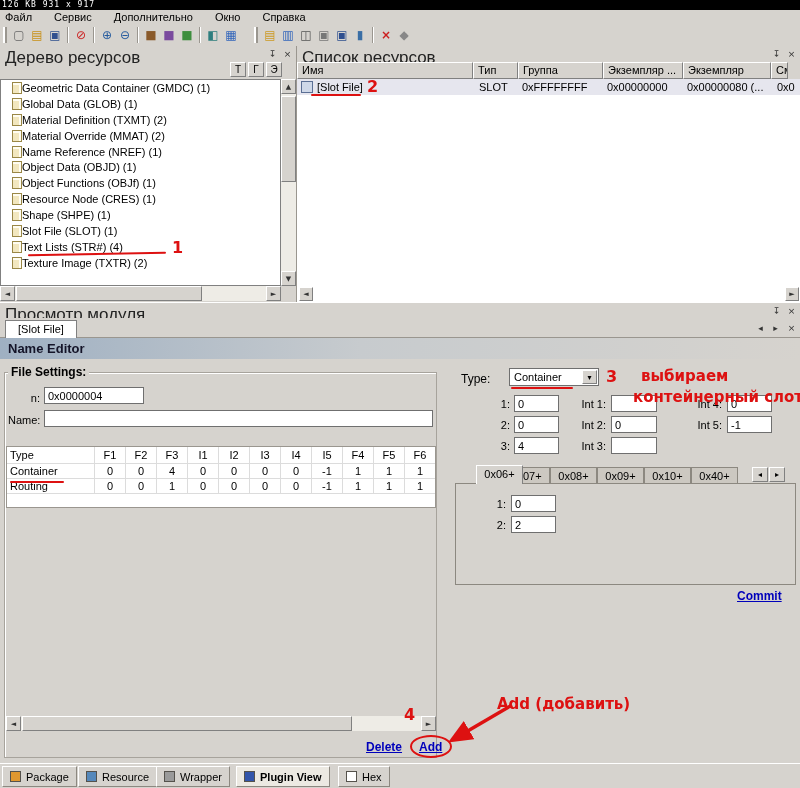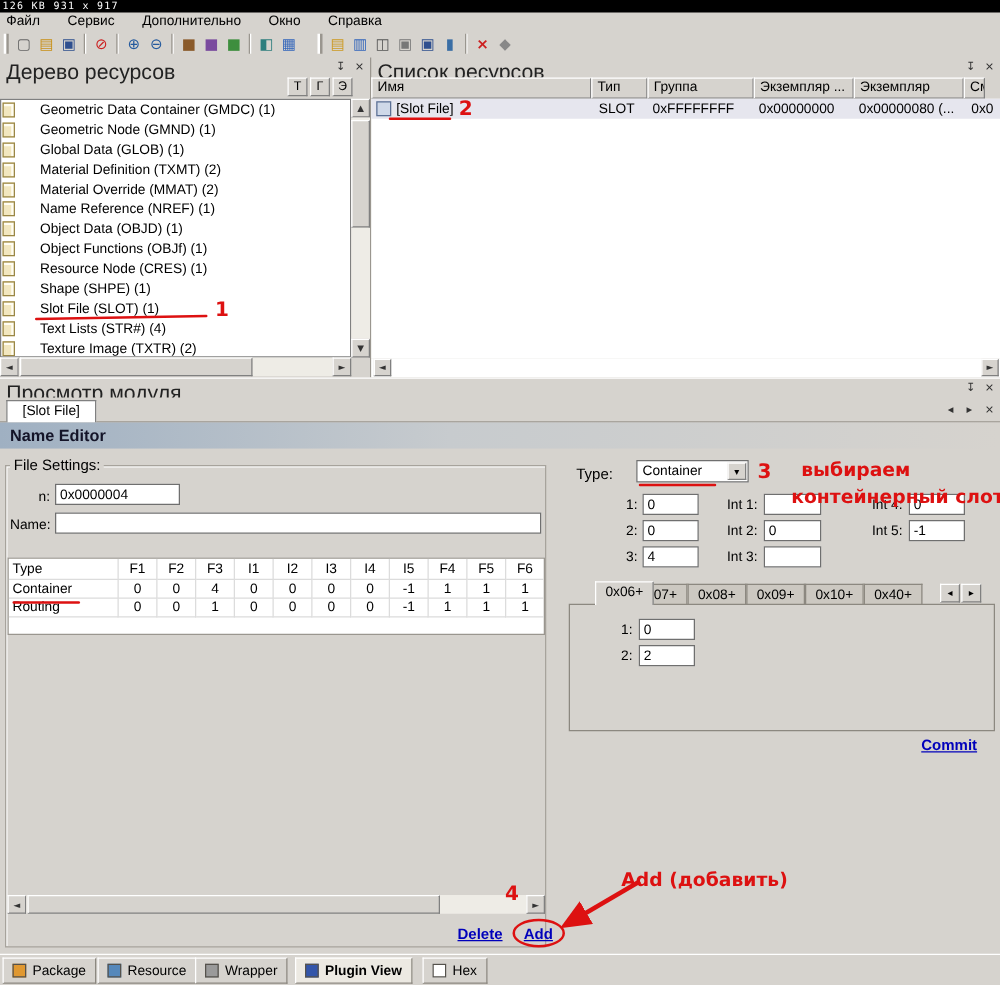--- a/index.html
+++ b/index.html
@@ -32,21 +32,21 @@
   .panel-title { font-size:17px; color:#222; padding:2px 0 0 5px; white-space:nowrap; }
   .winbtn { width:13px; height:13px; display:flex; align-items:center; justify-content:center;
     font-size:9px; color:#333; background:#d6d3ce; border:1px solid #d6d3ce; }
 
   .mini-btn { width:16px; height:15px; background:#d6d3ce; border:1px solid; border-color:#fff #808080 #808080 #fff;
     font-size:10px; display:flex; align-items:center; justify-content:center; }
 
   .white-area { background:#fff; border:1px solid #808080; }
 
   
-  .tree-item { height:15.9px; display:flex; align-items:center; gap:20px; padding-left:1px; white-space:nowrap; overflow:hidden; }
+  .tree-item { height:15.9px; display:flex; align-items:center; gap:0; padding-left:11px; white-space:nowrap; overflow:hidden; }
   .doc-icon { width:10px; height:12px; flex:none; background:#f2e7bf; border:1px solid #9a8746;
     box-shadow:inset -2px 2px 0 #fffdf2; }
 
   
   .sb-btn { background:#d6d3ce; border:1px solid; border-color:#fff #808080 #808080 #fff;
     display:flex; align-items:center; justify-content:center; font-size:7px; color:#333; }
   .sb-track { background:#eeece6; }
   .sb-thumb { background:#d6d3ce; border:1px solid; border-color:#fff #808080 #808080 #fff; }
 
   
@@ -60,21 +60,21 @@
   .doctab-bar { left:0; top:318px; width:800px; height:20px; background:#d6d3ce; border-bottom:1px solid #9a968f; }
   .doc-tab { position:absolute; left:5px; top:2px; width:72px; height:18px; background:#fff;
     border:1px solid #808080; border-bottom:none; text-align:center; line-height:17px; }
   .se-title { left:0; top:338px; width:800px; height:21px;
     background:linear-gradient(90deg,#9fb0c2 0%, #c7cbce 45%, #d6d3ce 100%);
     font-weight:bold; font-size:13px; color:#141428; line-height:21px; padding-left:8px; }
 
   
   .editor { left:0; top:359px; width:800px; height:404px; background:#d6d3ce; }
   .fieldset { border:1px solid #a7a39c; box-shadow:1px 1px 0 #fff inset; }
-  .legend { background:#d6d3ce; padding:0 3px; font-weight:normal; font-size:12px; }
+  .legend { background:#d6d3ce; padding:0 3px; font-weight:bold; font-size:12px; }
   .lbl { white-space:nowrap; }
   .lbl-r { text-align:right; white-space:nowrap; }
   .tb { position:absolute; height:17px; background:#fff; border:1px solid #6f6f6f; font-family:"Liberation Sans",sans-serif;
     font-size:11px; padding:0 3px; }
   .combo-arrow { position:absolute; right:1px; top:1px; width:15px; height:14px; background:#d6d3ce;
     border:1px solid; border-color:#fff #808080 #808080 #fff; font-size:8px; display:flex; align-items:center; justify-content:center; }
 
   
   .grid { background:#fff; border:1px solid #9a968f; overflow:hidden; }
   .grid-row { display:flex; height:15px; }
@@ -159,24 +159,20 @@
     <span class="mini-btn">Э</span>
   </div>
 
   <div class="abs white-area" style="left:0;top:33px;width:281px;height:207px;overflow:hidden">
     <div class="tree-item">
         <span class="doc-icon"></span>
         <span>Geometric Data Container (GMDC) (1)</span>
       </div>
     <div class="tree-item">
         <span class="doc-icon"></span>
-        <span>Geometric Node (GMND) (1)</span>
-      </div>
-    <div class="tree-item">
-        <span class="doc-icon"></span>
         <span>Global Data (GLOB) (1)</span>
       </div>
     <div class="tree-item">
         <span class="doc-icon"></span>
         <span>Material Definition (TXMT) (2)</span>
       </div>
     <div class="tree-item">
         <span class="doc-icon"></span>
         <span>Material Override (MMAT) (2)</span>
       </div>

